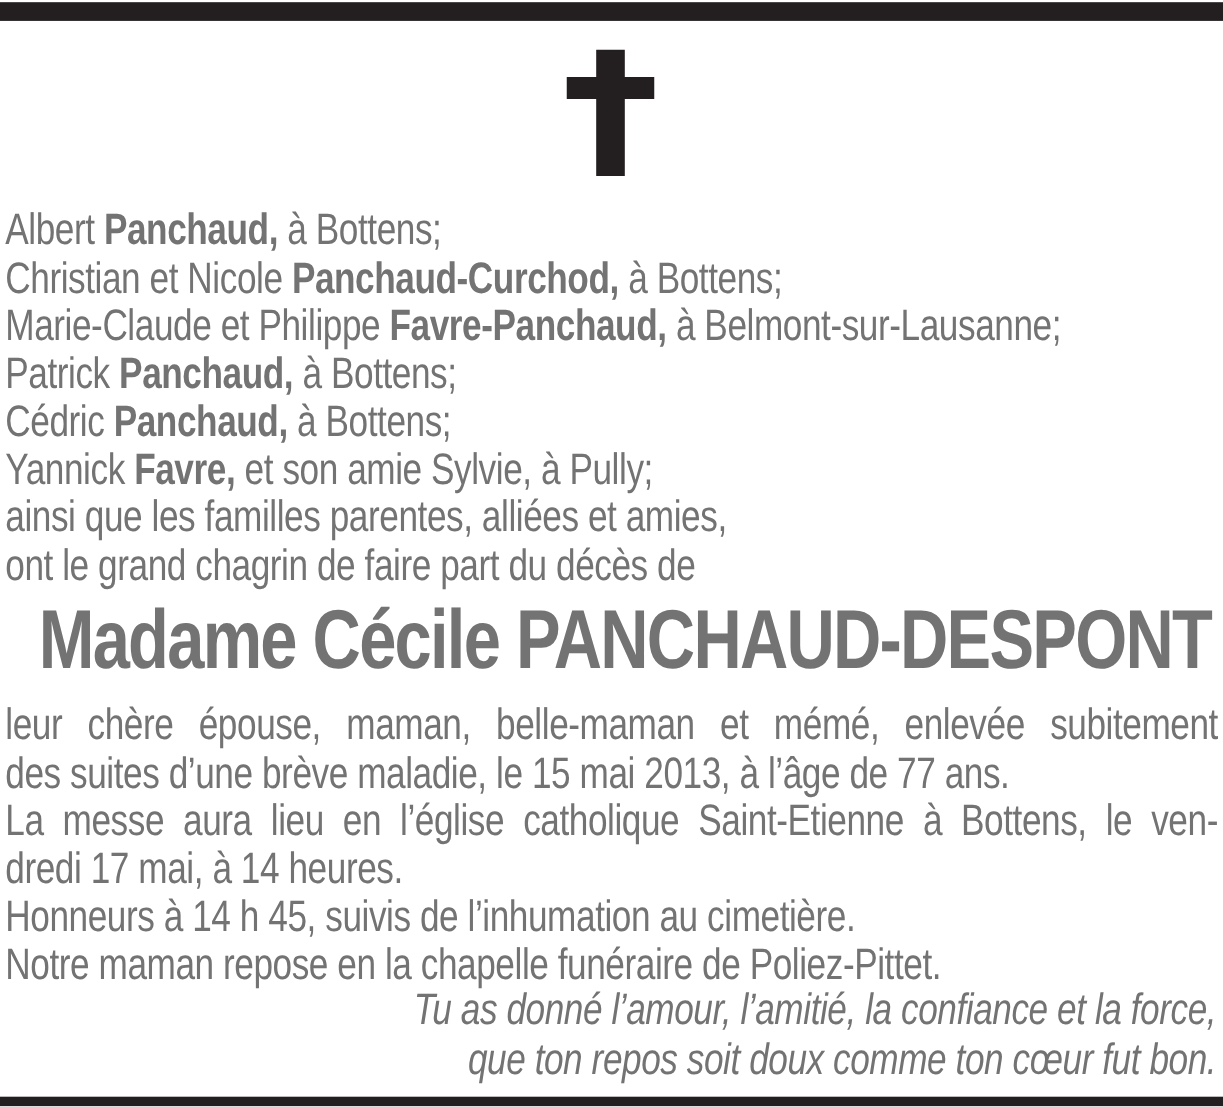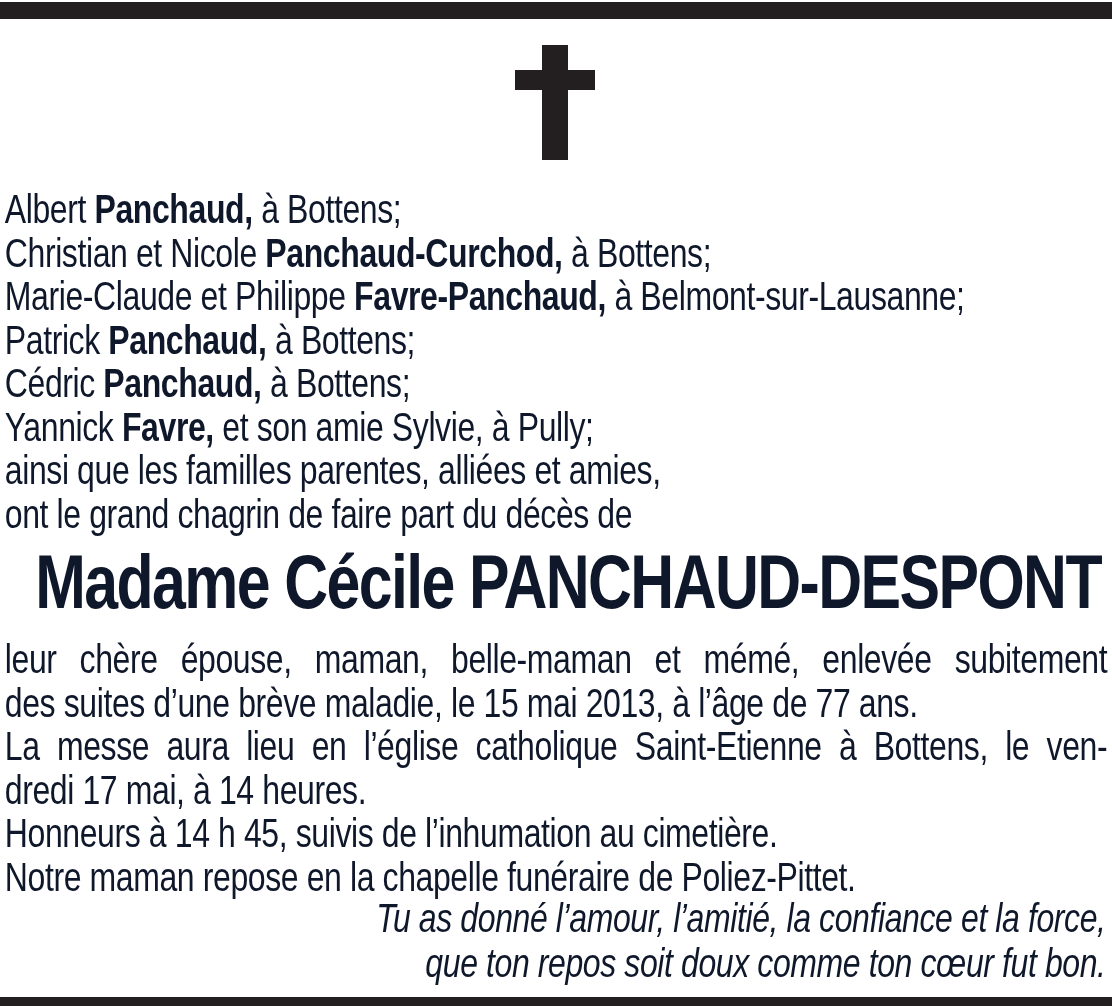--- a/index.html
+++ b/index.html
@@ -3,21 +3,21 @@
 <meta charset="utf-8">
 <style>
   html, body { margin: 0; padding: 0; background: #ffffff; }
   .sheet {
     position: relative;
     width: 1112px;
     height: 1006px;
     background: #ffffff;
     overflow: hidden;
     font-family: "Liberation Sans", sans-serif;
-    color: #0f172a;
+    color: #737373;
   }
   .rule {
     position: absolute;
     left: 0;
     width: 1112px;
     background: #231f20;
   }
   .rule-top { top: 2px; height: 17px; }
   .rule-bottom { top: 997px; height: 9px; }
   .cross {

